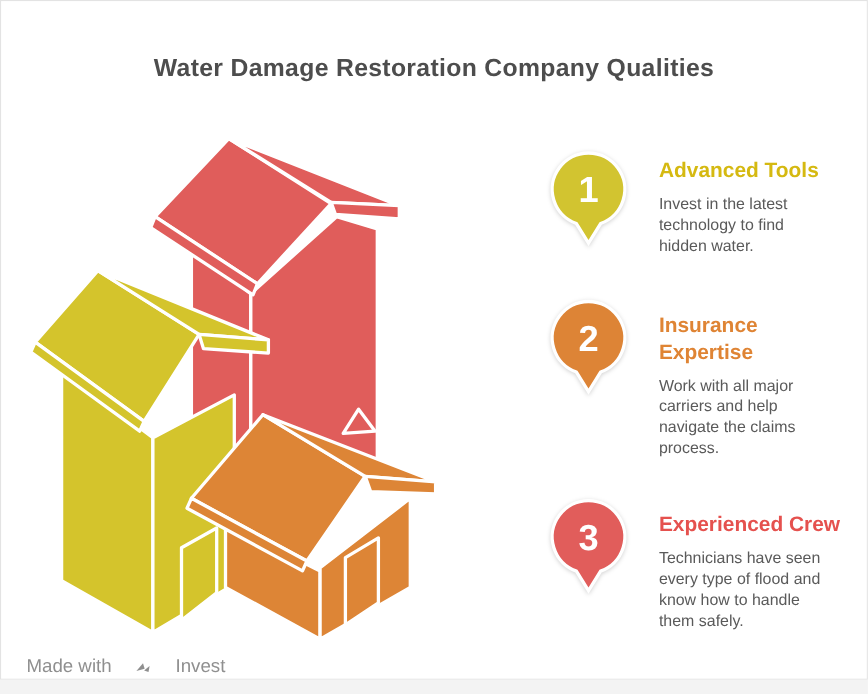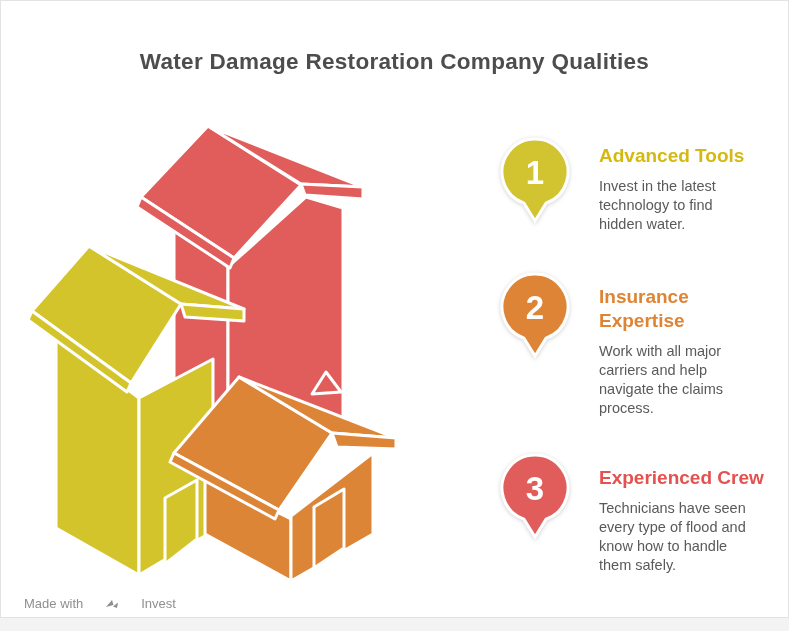--- a/index.html
+++ b/index.html
@@ -21,21 +21,21 @@
   .item-text{position:absolute;left:100px;width:195px;}
   .item-heading{
     font-size:19px;font-weight:700;line-height:24px;margin:0 0 9px 0;
     white-space:pre-line;
   }
   .item-body{
     font-size:14.5px;line-height:19px;color:#5a5a5a;white-space:pre-line;
   }
   .watermark{
     position:absolute;left:23px;top:595px;display:flex;align-items:center;gap:22px;
-    font-size:13px;color:#8f8f8f;text-align:center;
+    font-size:17px;color:#8f8f8f;text-align:center;
   }
   .watermark svg{display:block;}
 </style>
 </head>
 <body>
 
 <div class="stage">
 
   <h1 class="title" style="color: rgb(77, 77, 77);">Water Damage Restoration Company Qualities</h1>
 

